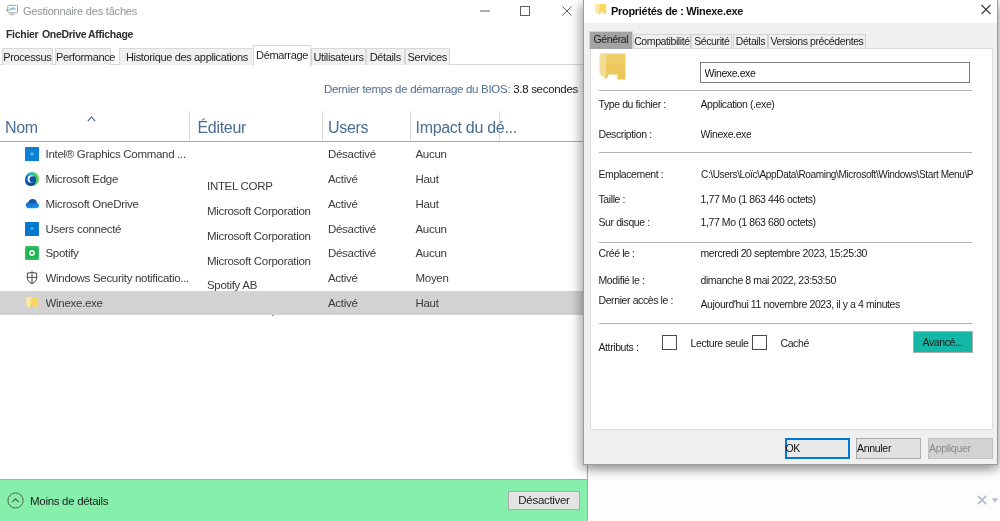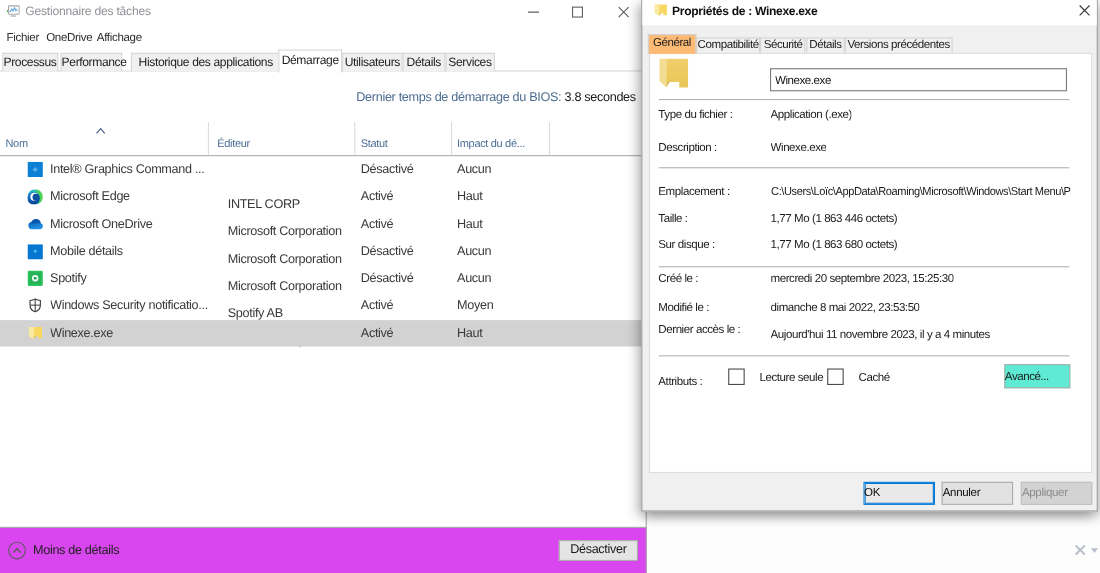--- a/index.html
+++ b/index.html
@@ -9,79 +9,79 @@
 
   
   .taskmgr { position:absolute; left:0; top:0; width:588px; height:521px; background:#fff; }
   .tm-right-edge { position:absolute; left:587px; top:0; width:1px; height:521px; background:#a7a7a7; z-index:6; }
   .tm-titlebar { position:absolute; left:0; top:0; width:100%; height:23px; background:#fff; }
   .tm-app-icon { position:absolute; left:6px; top:4px; width:12px; height:12px; }
   .tm-title { position:absolute; left:23px; top:5px; font-size:11px; letter-spacing:-0.2px; color:#8f9296; }
   .cap-btn { position:absolute; top:0; width:44px; height:22px; }
   .cap-min { left:463px; } .cap-max { left:503px; } .cap-close { left:545px; }
   .tm-menubar { position:absolute; left:0; top:24px; width:100%; height:20px; background:#fff; }
-  .menu-item { position:absolute; top:4px; font-size:10.5px; letter-spacing:-0.3px; color:#2e2e2e; }
+  .menu-item { position:absolute; top:4px; font-size:10.5px; letter-spacing:-0.3px; color:#2e2e2e;font-weight:bold; }
   .tm-tabs { position:absolute; left:0; top:44px; width:100%; height:21px; }
   .tm-tabs .strip-line { position:absolute; left:0; right:0; bottom:0; height:1px; background:#d8d8d8; }
   .tab { position:absolute; top:3.5px; height:17.5px; background:#f0f0f0; border:1px solid #d8d8d8; border-bottom:none;
          font-size:11px; letter-spacing:-0.35px; color:#1f1f1f; text-align:center; line-height:16px; white-space:nowrap; }
   .tab.active { top:0.5px; height:21px; background:#fff; z-index:2; line-height:19px;text-align:center; }
   .bios-line { position:absolute; top:83px; right:10px; font-size:11.5px; letter-spacing:-0.3px; }
   .bios-label { color:#4e6d92; }
   .bios-value { color:#191919; }
 
   .tm-header { position:absolute; left:0; top:111px; width:588px; height:31px; border-bottom:1px solid #ababab; }
   .tm-header .hsep { position:absolute; top:0; bottom:0; width:1px; background:#dcdcdc; }
-  .tm-header .hlabel { position:absolute; bottom:4px; font-size:10px; letter-spacing:-0.3px; color:#4a6d94; }
+  .tm-header .hlabel { position:absolute; bottom:4px; font-size:16px; letter-spacing:-0.3px; color:#4a6d94; }
   .sort-chevron { position:absolute; left:87px; top:5px; }
 
   .tm-rows { position:absolute; left:0; top:142px; width:588px; }
   .tm-row { position:relative; width:588px; height:24.77px; }
   .tm-row.selected { background:#d2d2d2; }
   .tm-row .cell { position:absolute; top:50%; transform:translateY(-50%); font-size:11.5px; letter-spacing:-0.3px; color:#3a3a3a; white-space:nowrap; }
   .tm-row .c-icon { position:absolute; left:25px; top:50%; transform:translateY(-50%); width:14px; height:14px; }
   .tm-row .c-name { left:45.5px; max-width:144px; overflow:hidden; }
   .tm-row .c-pub  { left:207px;margin-top:32px; }
   .tm-row .c-stat { left:328px; }
   .tm-row .c-imp  { left:415.5px; }
 
-  .tm-footer { position:absolute; left:0; top:479px; width:588px; height:42px; background:#d946ef; border-top:1px solid #a9a9a9; }
+  .tm-footer { position:absolute; left:0; top:479px; width:588px; height:42px; background:#86efac; border-top:1px solid #a9a9a9; }
   .footer-toggle-icon { position:absolute; left:7px; top:12px; width:17px; height:17px; }
   .footer-toggle-label { position:absolute; left:30px; top:15px; font-size:11.5px; letter-spacing:-0.3px; color:#222; }
   .disable-btn { position:absolute; left:508px; top:11px; width:72px; height:19px; background:#e4e4e4; border:1px solid #ababab;
                  font-size:11.5px; letter-spacing:-0.3px; color:#1b1b1b; text-align:center; line-height:17px; }
 
   
   .dialog { position:absolute; left:583px; top:0; width:415px; height:465px; background:#f0f0f0; border:1px solid #9b9b9b; border-top:none; z-index:10;
             box-shadow:-4px 4px 10px rgba(0,0,0,0.28), 4px 4px 10px rgba(0,0,0,0.22); }
   .dlg-titlebar { position:absolute; left:0; top:0; width:100%; height:23px; background:#fff;font-weight:bold; }
   .dlg-title-icon { position:absolute; left:10px; top:3px; width:13px; height:13px; }
   .dlg-title { position:absolute; left:27px; top:5px; font-size:11px; letter-spacing:-0.3px; color:#101010; }
   .dlg-close { position:absolute; left:390px; top:0; width:25px; height:22px; }
 
   .dlg-tabs { position:absolute; left:0; top:28px; width:100%; height:20px; }
   .dtab { position:absolute; top:5.5px; height:14.5px; background:#f0f0f0; border:1px solid #d3d3d3; border-bottom:none;
           font-size:10.5px; letter-spacing:-0.4px; color:#1b1b1b; text-align:center; line-height:13px; white-space:nowrap; overflow:hidden; }
-  .dtab.active { top:3px; height:18px; background:#fdba74; z-index:3; line-height:15px; }
+  .dtab.active { top:3px; height:18px; background:#a3a3a3; z-index:3; line-height:15px; }
 
   .dlg-page { position:absolute; left:6px; top:47.5px; width:403px; height:382px; background:#fff; border:1px solid #dcdcdc; }
   .dlg-page .sep { position:absolute; left:8px; width:373px; height:1px; background:#b2b2b2; }
   .fld-label { position:absolute; left:7.5px; font-size:10.5px; letter-spacing:-0.4px; color:#1b1b1b; white-space:nowrap; }
   .fld-value { position:absolute; left:109.5px; font-size:10.5px; letter-spacing:-0.4px; color:#1b1b1b; white-space:nowrap; max-width:272px; overflow:hidden; }
   .fld-value.squeeze { transform-origin:0 0; transform:scaleX(0.96); max-width:284px; }
   .big-folder { position:absolute; left:7px; top:4px; width:29px; height:29px; }
   .fname-input { position:absolute; left:108.5px; top:13.5px; width:270px; height:21px; border:1px solid #7a7a7a; background:#fff;
                  font-family:"Liberation Sans",sans-serif; font-size:10.5px; letter-spacing:-0.4px; color:#111; padding:0 0 0 4px; outline:none; }
   .attr-label { top:292px;text-align:center; }
   .chk { position:absolute; top:286px; width:15px; height:15px; background:#fff; border:1px solid #4a4a4a; }
   .chk-1 { left:70.5px; } .chk-2 { left:160.5px; }
   .chk-lab { position:absolute; top:288px; font-size:10.5px; letter-spacing:-0.4px; color:#1b1b1b;padding-left:12px; }
   .chk-lab-1 { left:87.5px; } .chk-lab-2 { left:177.5px; }
-  .adv-btn { position:absolute; left:321.5px; top:282.5px; width:60px; height:22px; background:#5eead4; border:1px solid #adadad;
-             font-size:10.5px; letter-spacing:-0.4px; color:#1b1b1b; text-align:left; line-height:20px; }
+  .adv-btn { position:absolute; left:321.5px; top:282.5px; width:60px; height:22px; background:#14b8a6; border:1px solid #adadad;
+             font-size:10.5px; letter-spacing:-0.4px; color:#1b1b1b; text-align:center; line-height:20px; }
 
   .dlg-btn { position:absolute; top:437.5px; width:65px; height:21px; font-size:10.5px; letter-spacing:-0.3px; text-align:left; line-height:19px; }
   .btn-ok { left:200.5px; background:#e9e9e9; border:1px solid #0078d7; box-shadow:inset 0 0 0 1px #0078d7; color:#0f0f0f; }
   .btn-cancel { left:272px; background:#e1e1e1; border:1px solid #adadad; color:#0f0f0f; }
   .btn-apply { left:344px; background:#d3d3d3; border:1px solid #c0c0c0; color:#8b8b8b; }
 
   
   .bg-x-icon { position:absolute; left:976px; top:494px; width:12px; height:12px; }
   .bg-caret-icon { position:absolute; left:991px; top:498px; width:8px; height:5px; }
 </style>
@@ -136,21 +136,21 @@
     <div class="tm-header">
       <svg class="sort-chevron" width="9" height="6" viewBox="0 0 9 6">
         <path d="M0.8 5.2 L4.5 1 L8.2 5.2" fill="none" stroke="#4b5c86" stroke-width="1.1"></path>
       </svg>
       <div class="hsep" style="left:189px"></div>
       <div class="hsep" style="left:321.5px"></div>
       <div class="hsep" style="left:409.5px"></div>
       <div class="hsep" style="left:498.5px"></div>
       <span class="hlabel" style="left:5px">Nom</span>
       <span class="hlabel" style="left:197.5px">Éditeur</span>
-      <span class="hlabel" style="left:328px">Statut</span>
+      <span class="hlabel" style="left:328px">Users</span>
       <span class="hlabel" style="left:415.5px">Impact du dé...</span>
     </div>
 
     <div class="tm-rows">
       <div class="tm-row">
         <svg class="c-icon" viewBox="0 0 14 14">
           <rect x="0" y="0" width="14" height="14" rx="0.5" fill="#0b80d4"></rect>
           <rect x="5.4" y="5.4" width="3.2" height="3.2" fill="#6ab6e8" opacity="0.85" transform="rotate(45 7 7)"></rect>
         </svg>
         <span class="cell c-name">Intel® Graphics Command ...</span>
@@ -198,21 +198,21 @@
         <span class="cell c-pub">Microsoft Corporation</span>
         <span class="cell c-stat">Activé</span>
         <span class="cell c-imp">Haut</span>
       </div>
       <div class="tm-row">
         <svg class="c-icon" viewBox="0 0 14 14">
           <rect x="0" y="0" width="14" height="14" rx="0.5" fill="#0677d0"></rect>
           <path d="M5.2 5.8 L8.8 5.8 L7 8.3 Z" fill="#55c3ed"></path>
           <rect x="6.2" y="5" width="1.6" height="1.6" fill="#55c3ed" opacity="0.7"></rect>
         </svg>
-        <span class="cell c-name">Mobile détails</span>
+        <span class="cell c-name">Users connecté</span>
         <span class="cell c-pub">Microsoft Corporation</span>
         <span class="cell c-stat">Désactivé</span>
         <span class="cell c-imp">Aucun</span>
       </div>
       <div class="tm-row">
         <svg class="c-icon" viewBox="0 0 14 14">
           <rect x="0" y="0" width="14" height="14" rx="1.5" fill="#2bc25d"></rect>
           <rect x="1.8" y="1.8" width="10.4" height="10.4" fill="#1ea850" opacity="0.55"></rect>
           <circle cx="7" cy="7" r="2.9" fill="#f4fcf7"></circle>
           <circle cx="7" cy="7" r="1.3" fill="#26a551"></circle>

